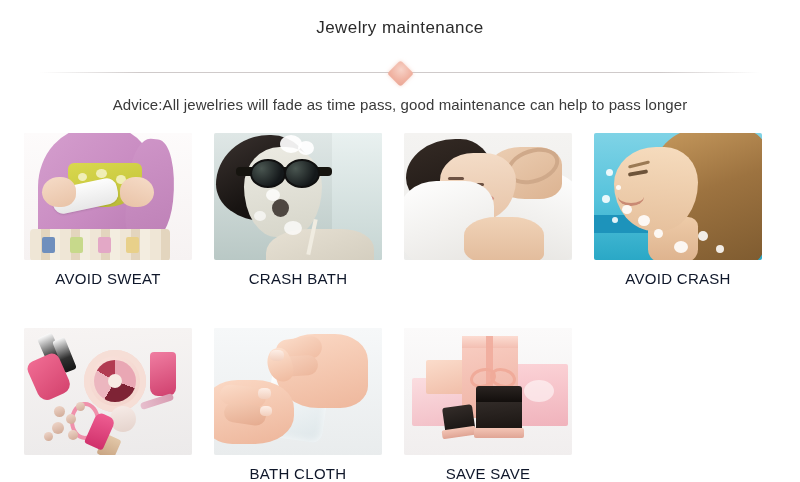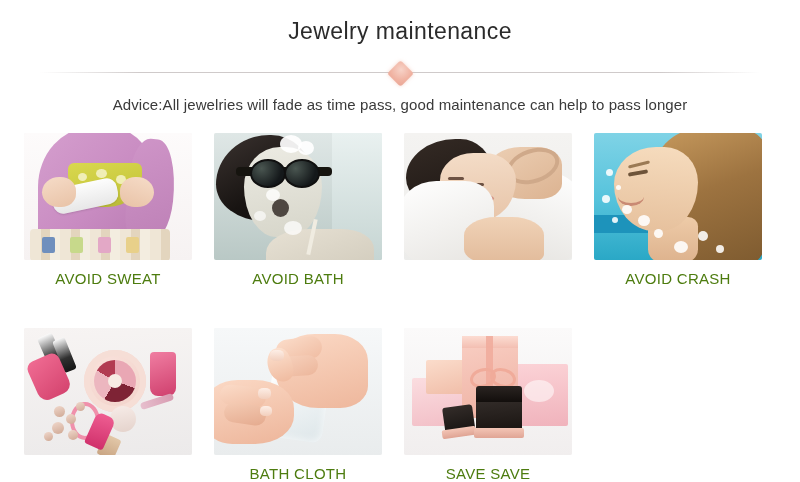--- a/index.html
+++ b/index.html
@@ -9,21 +9,21 @@
     font-family:"Liberation Sans","DejaVu Sans",sans-serif;
     overflow:hidden;
     position:relative;
   }
   #page{position:relative;width:800px;height:482px;background:#fff;}
 
   
   .title{
     position:absolute;left:0;top:18px;width:800px;
     text-align:center;
-    font-size:23px;font-weight:400;color:#2b2b2b;
+    font-size:17px;font-weight:400;color:#2b2b2b;
     letter-spacing:.4px;
   }
   .divider-wrap{
     position:absolute;left:40px;top:72px;width:720px;height:2px;
   }
   .divider-line{
     position:absolute;left:0;top:0;width:100%;height:1px;
     background:linear-gradient(to right,rgba(200,195,195,0) 0%,#cfcaca 14%,#cfcaca 86%,rgba(200,195,195,0) 100%);
   }
   .diamond{
@@ -50,21 +50,21 @@
   .row.row2{margin-top:41px;}
   .cell{width:168px;}
   .thumb{
     width:168px;height:127px;
     border-radius:2px;
     overflow:hidden;position:relative;
     background:#f4f4f4;
   }
   .caption{
     margin-top:10px;width:168px;text-align:center;
-    font-size:15px;color:#4d7c0f;letter-spacing:.3px;white-space:nowrap;
+    font-size:15px;color:#0f172a;letter-spacing:.3px;white-space:nowrap;
   }
 
   
   .scene{position:absolute;inset:0;}
   .sh{position:absolute;}
 
   
   .s1{background:linear-gradient(180deg,#fdfbfb 0%,#f6f2f2 100%);}
   .s1 .torso{left:14px;top:-6px;width:118px;height:120px;background:linear-gradient(135deg,#d59fce 0%,#c98cc2 55%,#b87ab1 100%);border-radius:46% 40% 18% 18%/50% 46% 12% 12%;}
   .s1 .arm{left:104px;top:6px;width:46px;height:104px;background:linear-gradient(150deg,#cf95c8,#bd80b6);border-radius:40% 48% 46% 30%/38% 60% 44% 30%;transform:rotate(6deg);}
@@ -225,21 +225,21 @@
             <div class="sh g1"></div>
               <div class="sh g2"></div>
             <div class="sh mouth"></div>
             <div class="sh foam" style="left:66px;top:2px;width:22px;height:18px;"></div>
             <div class="sh foam" style="left:84px;top:8px;width:16px;height:14px;"></div>
             <div class="sh foam" style="left:52px;top:56px;width:14px;height:12px;opacity:.85;"></div>
             <div class="sh foam" style="left:70px;top:88px;width:18px;height:14px;opacity:.8;"></div>
             <div class="sh foam" style="left:40px;top:78px;width:12px;height:10px;opacity:.7;"></div>
           </div>
         </div>
-        <div class="caption">AVOID BATH</div>
+        <div class="caption">CRASH BATH</div>
       </div>
 
       <div class="cell">
         <div class="thumb">
           <div class="scene s3">
             <div class="sh pillowB"></div>
             <div class="sh shoulderS"></div>
             <div class="sh strapS"></div>
             <div class="sh hairS"></div>
             <div class="sh faceS"></div>

